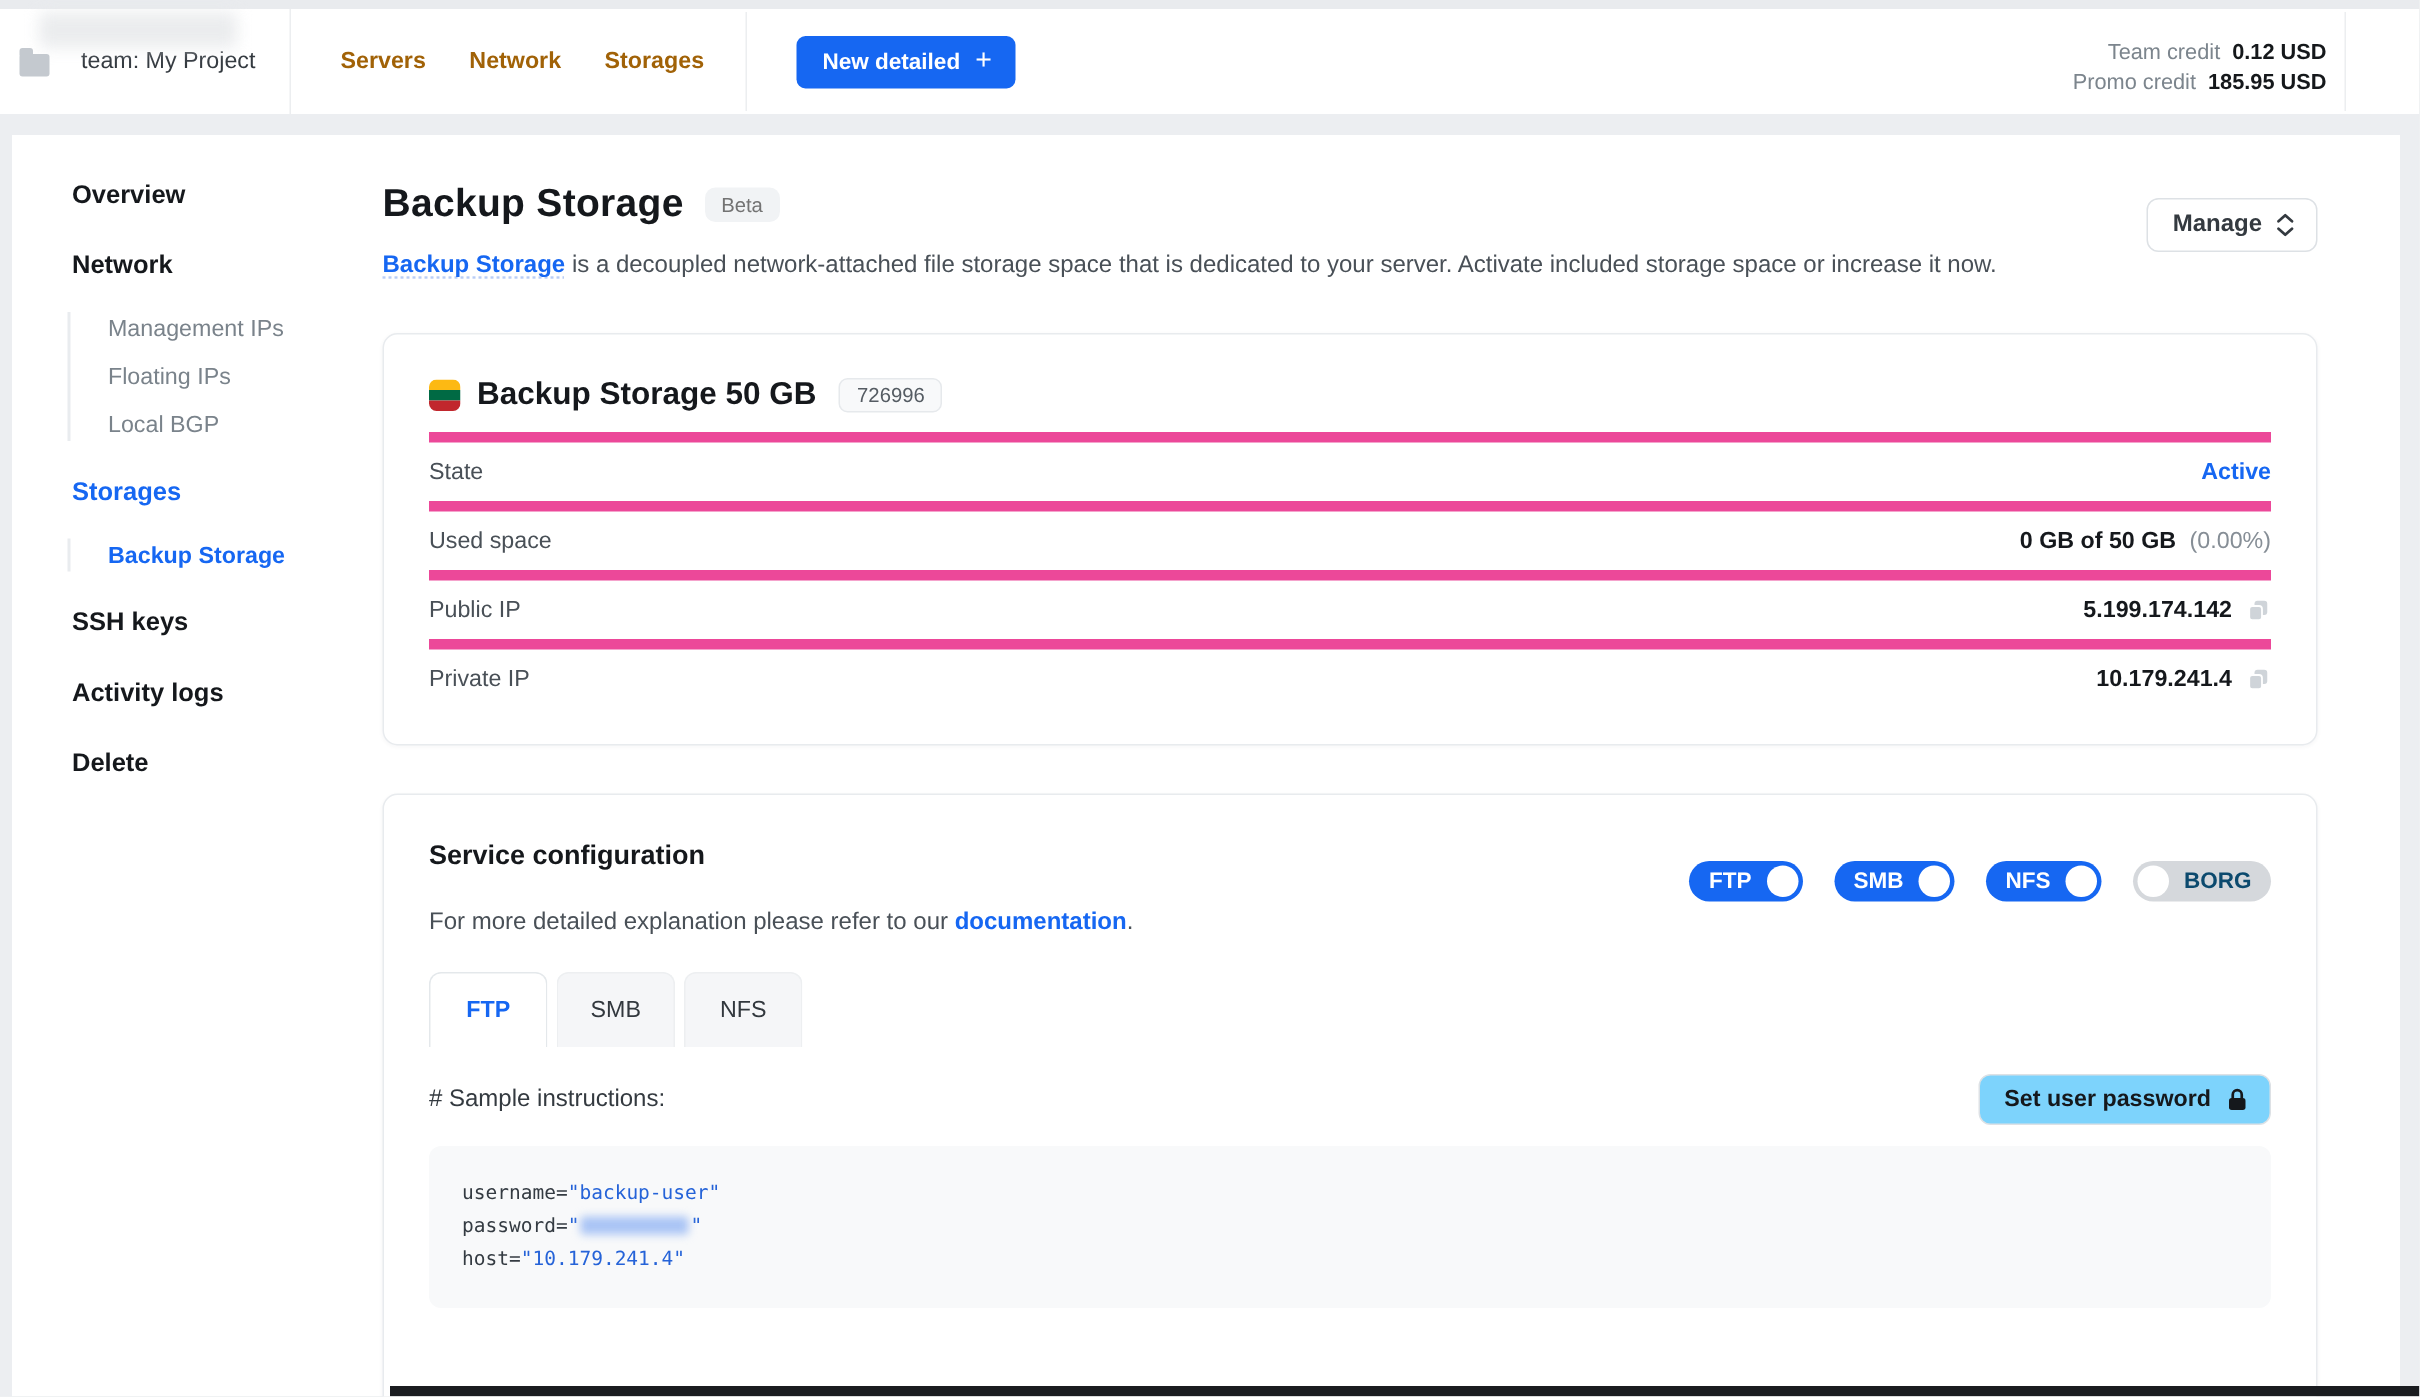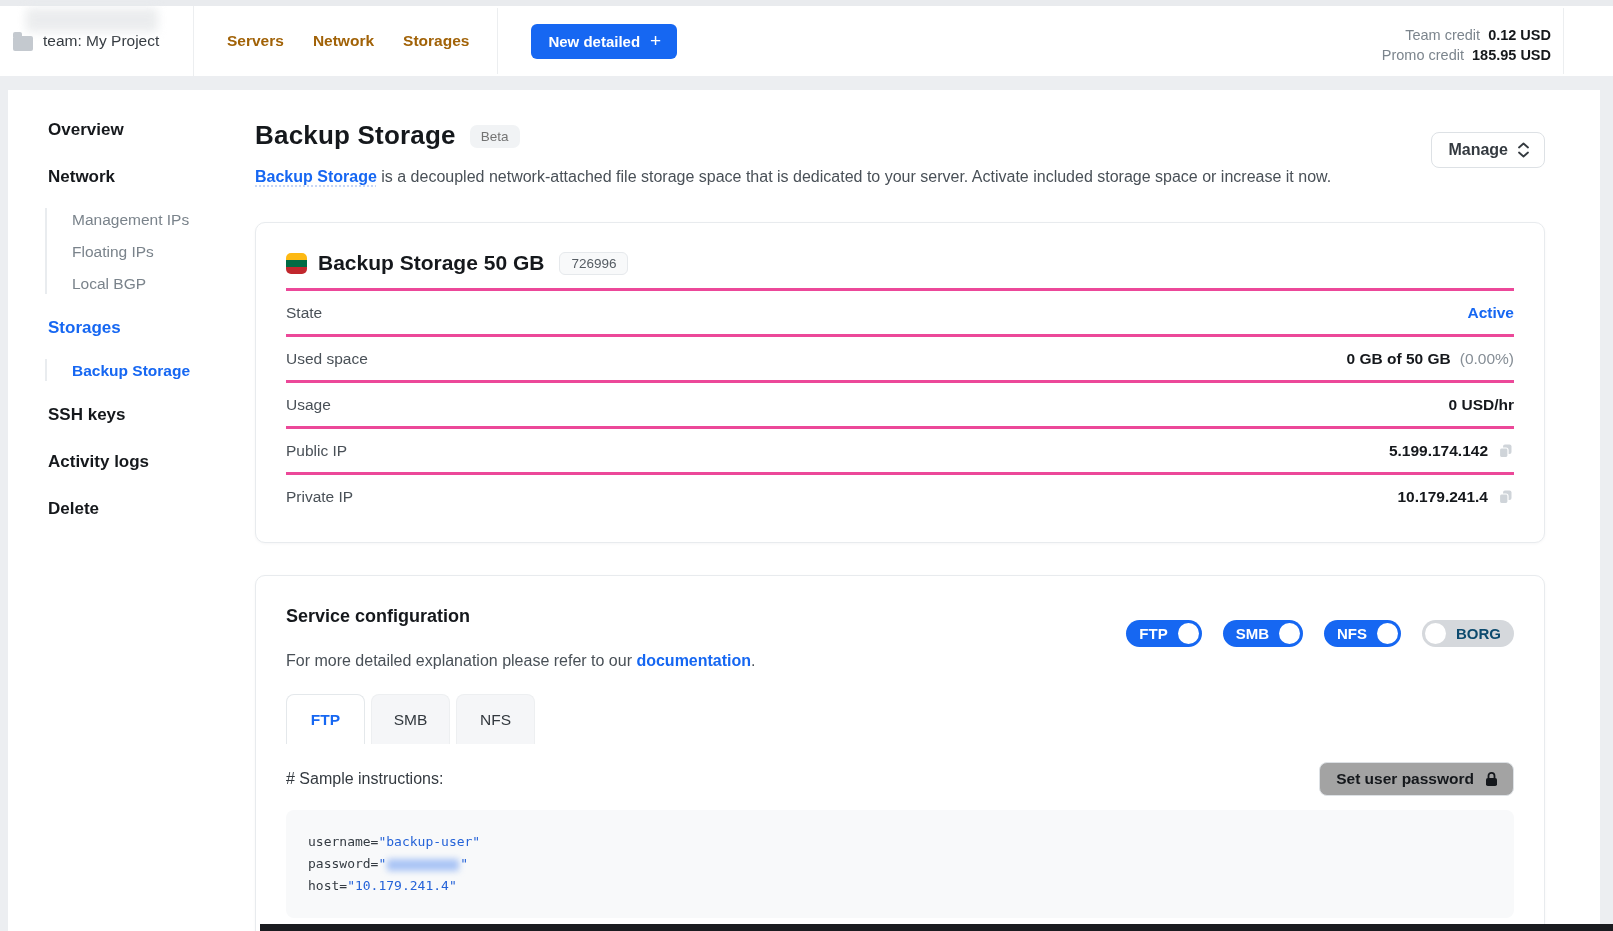--- a/index.html
+++ b/index.html
@@ -3,21 +3,21 @@
 <meta charset="utf-8">
 <style>
   * { margin:0; padding:0; box-sizing:border-box; }
   html,body { background:#e9ebee; }
   body { font-family:"Liberation Sans", sans-serif; color:#212529; }
   .page { position:relative; width:1613px; height:931px; background:#eceef1; overflow:hidden; }
 
   
   .top-strip { height:6px; background:#e9ebee; }
   .header { position:relative; height:70px; background:#ffffff; display:flex; align-items:center; }
-  .brand { position:relative; width:194px; height:100%; display:flex; align-items:center; padding-left:13px; gap:10px; border-right:1px solid #eceef0; }
+  .brand { position:relative; width:194px; height:100%; display:flex; align-items:center; padding-left:13px; gap:21px; border-right:1px solid #eceef0; }
   .redact { position:absolute; filter:blur(5px); border-radius:4px; }
   .redact.logo { left:26px; top:2px; width:132px; height:24px; background:#e6e8ea; opacity:.8; }
   .folder-ic { width:20px; height:15px; position:relative; background:#c4c9cf; border-radius:2px; margin-top:4px; }
   .folder-ic:before { content:""; position:absolute; top:-4px; left:0; width:9px; height:5px; background:#c4c9cf; border-radius:2px 2px 0 0; }
   .team-label { font-size:15.5px; color:#343a40; white-space:nowrap; }
   .nav { display:flex; gap:29px; margin-left:33px; }
   .nav-item { font-size:15.5px; font-weight:700; color:#a16207; cursor:pointer; }
   .hdr-div { width:1px; height:66px; background:#eceef0; }
   .hdr-div.d2 { margin-left:28px; }
   .btn-new { margin-left:33px; display:flex; align-items:center; gap:10px; background:#1667f2; color:#fff; border:none; border-radius:6px; height:35px; padding:0 16px 0 17px; font-size:15px; font-weight:700; font-family:inherit; cursor:pointer; }
@@ -53,21 +53,21 @@
 
   
   .card { background:#fff; border:1px solid #e8ebee; border-radius:10px; box-shadow:0 1px 3px rgba(20,30,40,.04); }
   .card.storage { margin-top:36px; padding:28px 30px 24px 30px; }
   .card-head { display:flex; align-items:center; gap:11px; margin-bottom:13px; }
   .flag { width:21px; height:21px; border-radius:5px; overflow:hidden; display:flex; flex-direction:column; flex-shrink:0; }
   .flag div { flex:1; }
   .flag .y { background:#fdb913; } .flag .g { background:#006a44; } .flag .r { background:#c1272d; }
   .card-title { font-size:21px; font-weight:700; color:#15181c; }
   .id-badge { background:#f8f9fa; border:1px solid #e6e9ec; color:#555c63; font-size:13.5px; border-radius:6px; padding:3px 11px; margin-left:4px; }
-  .info-row { display:flex; align-items:center; justify-content:space-between; height:46px; border-top:3px solid #ec4899; }
+  .info-row { display:flex; align-items:center; justify-content:space-between; height:46px; border-top:7px solid #ec4899; }
   .info-row:first-of-type { border-top:none; }
   .info-label { font-size:15.5px; color:#495057; }
   .info-value { font-size:15.5px; font-weight:700; color:#15181c; display:flex; align-items:center; gap:9px; }
   .info-value .pct { font-weight:400; color:#868e96; }
   .info-value.state { color:#1667f2; }
   .copy-btn { width:17px; height:17px; cursor:pointer; display:inline-flex; }
 
   .card.service { margin-top:32px; padding:30px 30px 0 30px; min-height:420px; }
   .svc-head { display:flex; align-items:flex-start; }
   .svc-title { font-size:18px; font-weight:700; color:#15181c; }
@@ -81,21 +81,21 @@
   .toggle.off .t-label { color:#0c4a6e; }
   .t-knob { width:21px; height:21px; border-radius:50%; background:#fff; flex-shrink:0; }
 
   .tabs { display:flex; margin-top:24px; }
   .tab { width:79px; height:50px; display:flex; align-items:center; justify-content:center; font-size:15.5px; border-radius:8px 8px 0 0; cursor:pointer; margin-right:6px; }
   .tab.active { background:#fff; border:1px solid #e4e8eb; border-bottom:none; color:#1667f2; font-weight:600; }
   .tab.inactive { background:#f5f6f8; border:1px solid #edeff1; border-bottom:none; color:#32383e; }
 
   .sample-row { display:flex; align-items:center; justify-content:space-between; margin-top:18px; }
   .sample-heading { font-size:16px; color:#343a40; }
-  .btn-setpass { display:flex; align-items:center; gap:10px; background:#a3a3a3; border:1px solid #dde1e5; border-radius:8px; height:34px; padding:0 14px 0 16px; font-size:15.5px; font-weight:700; color:#15181c; font-family:inherit; cursor:pointer; }
+  .btn-setpass { display:flex; align-items:center; gap:10px; background:#7dd3fc; border:1px solid #dde1e5; border-radius:8px; height:34px; padding:0 14px 0 16px; font-size:15.5px; font-weight:700; color:#15181c; font-family:inherit; cursor:pointer; }
 
   .code-block { margin-top:14px; background:#f8f9fa; border-radius:8px; padding:21px 22px; font-family:"DejaVu Sans Mono", monospace; font-size:13px; line-height:22px; color:#343b42; }
   .code-str { color:#2563d8; }
   .pw-redact { display:inline-block; width:72px; height:12px; background:#a9c4f5; filter:blur(3px); border-radius:2px; vertical-align:middle; margin:0 1px; }
 
   .bottom-bar { position:absolute; left:260px; right:0; bottom:0; height:7px; background:#1a1c20; z-index:6; }
 </style>
 </head>
 <body>
 
@@ -186,24 +186,20 @@
           <span class="info-value state">Active</span>
         </div>
         <div class="info-row">
           <span class="info-label">Used space</span>
           <span class="info-value">
             <span>0 GB of 50 GB</span>
             <span class="pct">(0.00%)</span>
           </span>
         </div>
         <div class="info-row">
-          <span class="info-label">Usage</span>
-          <span class="info-value">0 USD/hr</span>
-        </div>
-        <div class="info-row">
           <span class="info-label">Public IP</span>
           <span class="info-value">
             <span>5.199.174.142</span>
             <span class="copy-btn">
               <svg width="17" height="17" viewBox="0 0 17 17">
                 <rect x="6" y="2.5" width="8.5" height="9.5" rx="2" fill="#cfd4d9"></rect>
                 <rect x="2.5" y="6" width="8.5" height="9.5" rx="2" fill="#cfd4d9" stroke="#ffffff" stroke-width="1.2"></rect>
               </svg>
             </span>
           </span>

